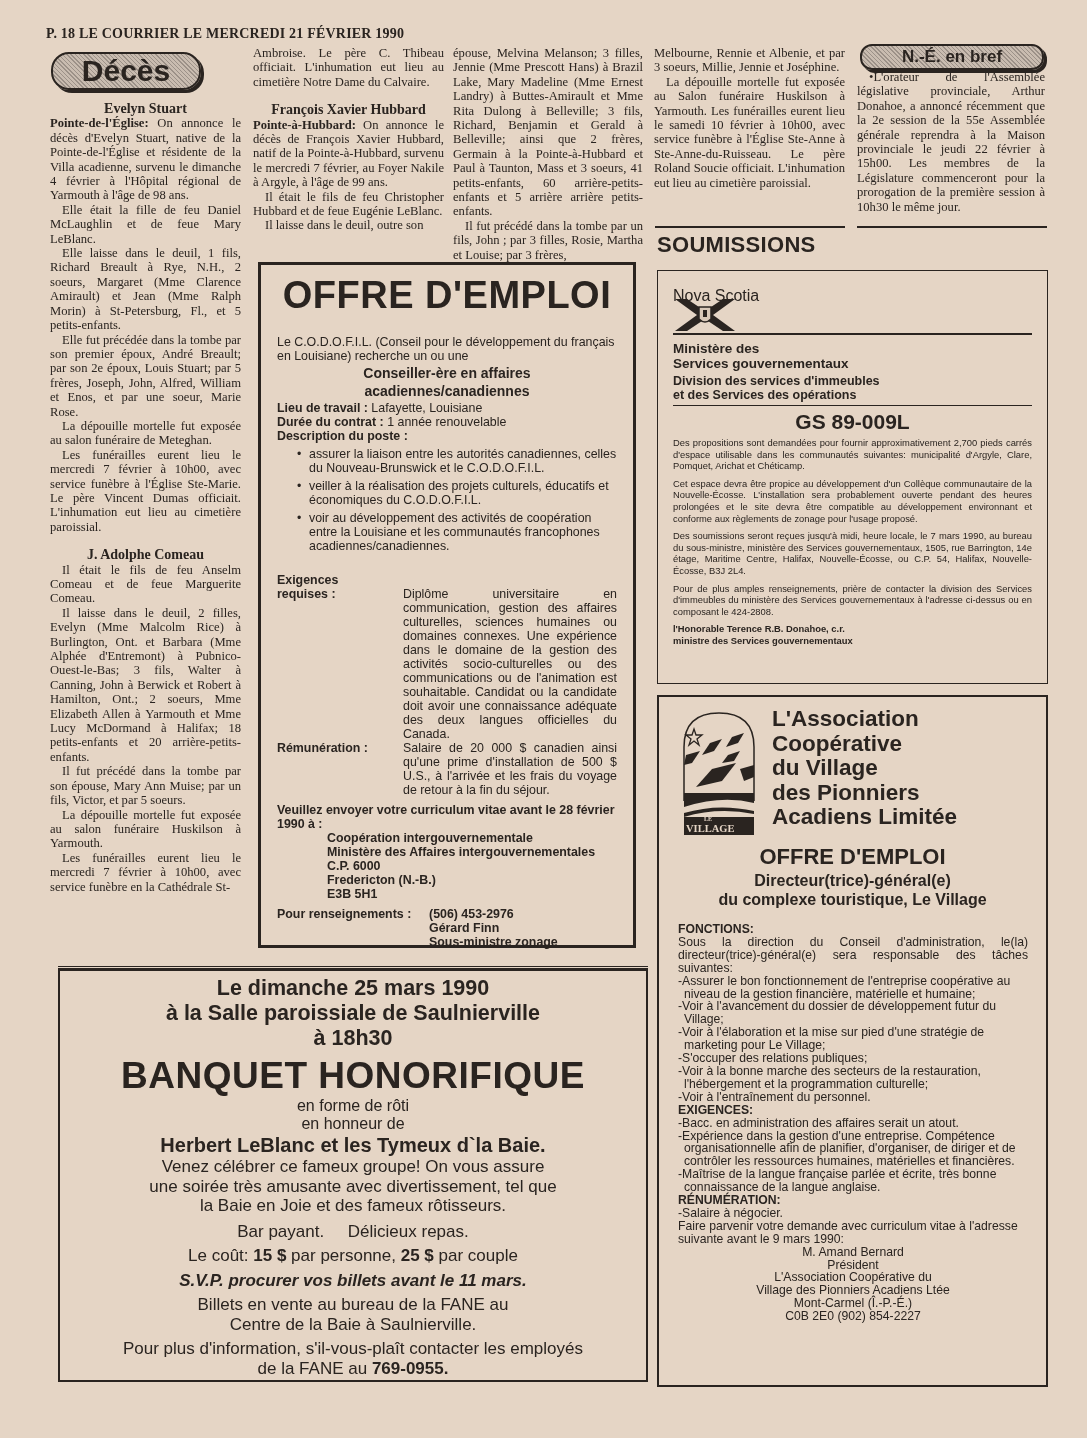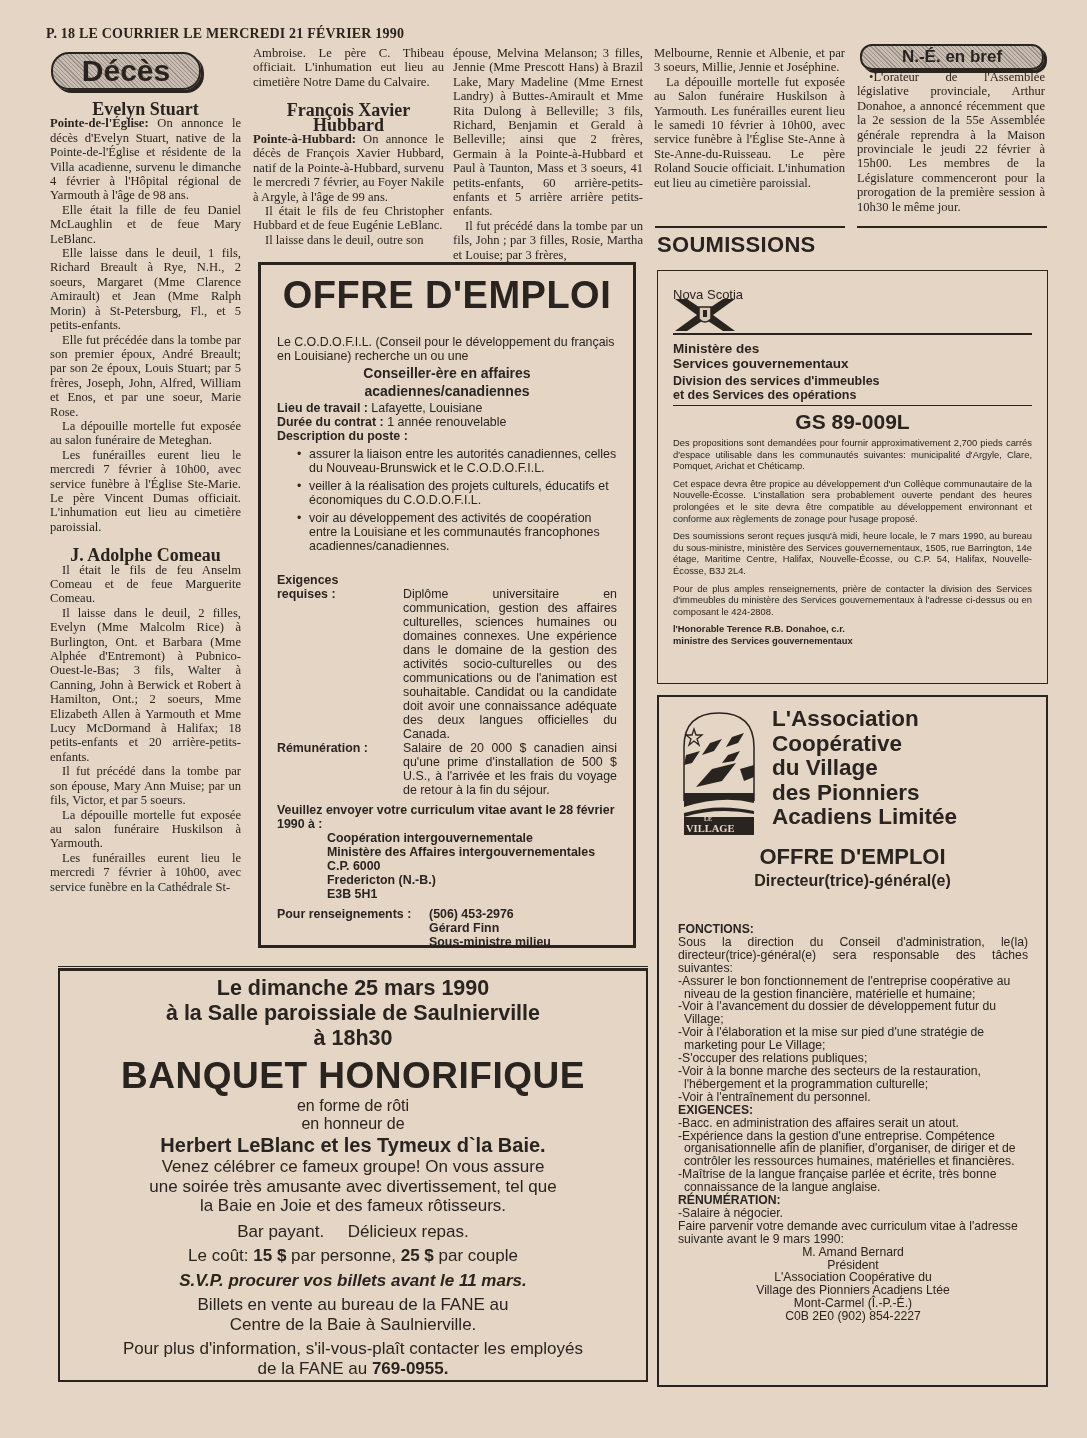--- a/index.html
+++ b/index.html
@@ -24,21 +24,21 @@
     text-align: center; font-family: "Liberation Sans", sans-serif; font-weight: bold;
     color: #2a2420;
   }
   .deces-pill { left: 51px; top: 52px; width: 146px; height: 34px; font-size: 30px; line-height: 34px; }
   .bref-pill { left: 860px; top: 44px; width: 180px; height: 22px; font-size: 17px; line-height: 22px; border-radius: 12px; }
 
   
   .col { font-size: 12.6px; line-height: 14.4px; text-align: justify; hyphens: manual; }
   .col p { margin: 0; text-indent: 12px; }
   .col p.noind { text-indent: 0; }
-  .col h4 { margin: 0; text-align: center; font-size: 18px; font-weight: bold; }
+  .col h4 { margin: 0; text-align: center; font-size: 14px; font-weight: bold; }
   .col .place { font-weight: bold; }
   .col .gap { height: 14px; }
 
   .c1 { left: 50px; top: 102px; width: 191px; }
   .c2a { left: 253px; top: 46px; width: 191px; }
   .c3a { left: 453px; top: 46px; width: 190px; }
   .c4a { left: 654px; top: 46px; width: 191px; }
   .c5a { left: 857px; top: 70px; width: 188px; }
 
   .rule { background: #2a2420; }
@@ -65,21 +65,21 @@
   .banquet .l2 { font-size: 37px; font-weight: bold; line-height: 42px; margin-top: 4px; letter-spacing: 0.5px; }
   .banquet .l3 { font-size: 16px; line-height: 18px; }
   .banquet .l4 { font-size: 20px; font-weight: bold; line-height: 24px; }
   .banquet .l5 { font-size: 17px; line-height: 19.5px; }
   .banquet .it { font-style: italic; font-weight: bold; }
 
   
   .soum-title { left: 657px; top: 232px; font-family: "Liberation Sans", sans-serif; font-weight: 900; font-size: 22px; letter-spacing: 0.3px; }
   .soum { left: 657px; top: 270px; width: 391px; height: 414px; border: 1.5px solid #2a2420; box-sizing: border-box; font-family: "Liberation Sans", sans-serif; padding: 0 15px; }
   .soum .ns { margin-top: 16px; height: 46px; position: relative; }
-  .soum .ns-name { font-size: 13px; }
+  .soum .ns-name { font-size: 16px; }
   .soum .hr { height: 1.5px; background: #2a2420; margin: 0; }
   .soum .min { font-size: 13.5px; line-height: 15px; font-weight: bold; margin-top: 6px; }
   .soum .div { font-size: 12.5px; line-height: 14px; font-weight: bold; margin-top: 3px; margin-bottom: 3px; }
   .soum .gs { font-size: 21px; font-weight: bold; text-align: center; margin: 4px 0 3px; }
   .soum p { margin: 0 0 6px 0; font-size: 9.4px; line-height: 11.6px; text-align: justify; }
   .soum .sig { font-size: 9.4px; line-height: 11.6px; font-weight: bold; }
 
   
   .village { left: 657px; top: 695px; width: 391px; height: 692px; border: 2px solid #2a2420; box-sizing: border-box; font-family: "Liberation Sans", sans-serif; }
   .village .logo { position: absolute; left: 23px; top: 14px; width: 74px; height: 124px; }
@@ -168,21 +168,21 @@
   <div class="addr">Coopération intergouvernementale</div>
   <div class="addr">Ministère des Affaires intergouvernementales</div>
   <div class="addr">C.P. 6000</div>
   <div class="addr">Fredericton (N.-B.)</div>
   <div class="addr">E3B 5H1</div>
   <div class="row bold" style="margin-top:6px;">
     <div style="width:152px; flex:none;">Pour renseignements :</div>
     <div>
       <div>(506) 453-2976</div>
       <div>Gérard Finn</div>
-      <div>Sous-ministre milieu</div>
+      <div>Sous-ministre zonage</div>
     </div>
   </div>
 </div>
 
 <div class="abs banquet">
   <div class="l1" style="margin-top:5px;">Le dimanche 25 mars 1990</div>
   <div class="l1">à la Salle paroissiale de Saulnierville</div>
   <div class="l1">à 18h30</div>
   <div class="l2">BANQUET HONORIFIQUE</div>
   <div class="l3">en forme de rôti</div>
@@ -244,20 +244,21 @@
   <div class="assoc">
     <div>L'Association</div>
     <div>Coopérative</div>
     <div>du Village</div>
     <div>des Pionniers</div>
     <div>Acadiens Limitée</div>
   </div>
   <div class="oe">OFFRE D'EMPLOI</div>
   <div class="dir">
     <div>Directeur(trice)-général(e)</div>
+    <div>du complexe touristique, Le Village</div>
   </div>
   <div class="body">
     <div class="h">FONCTIONS:</div>
     <div class="j">Sous la direction du Conseil d'administration, le(la) directeur(trice)-général(e) sera responsable des tâches suivantes:</div>
     <div class="it">-Assurer le bon fonctionnement de l'entreprise coopérative au niveau de la gestion financière, matérielle et humaine;</div>
     <div class="it">-Voir à l'avancement du dossier de développement futur du Village;</div>
     <div class="it">-Voir à l'élaboration et la mise sur pied d'une stratégie de marketing pour Le Village;</div>
     <div class="it">-S'occuper des relations publiques;</div>
     <div class="it">-Voir à la bonne marche des secteurs de la restauration, l'hébergement et la programmation culturelle;</div>
     <div class="it">-Voir à l'entraînement du personnel.</div>

